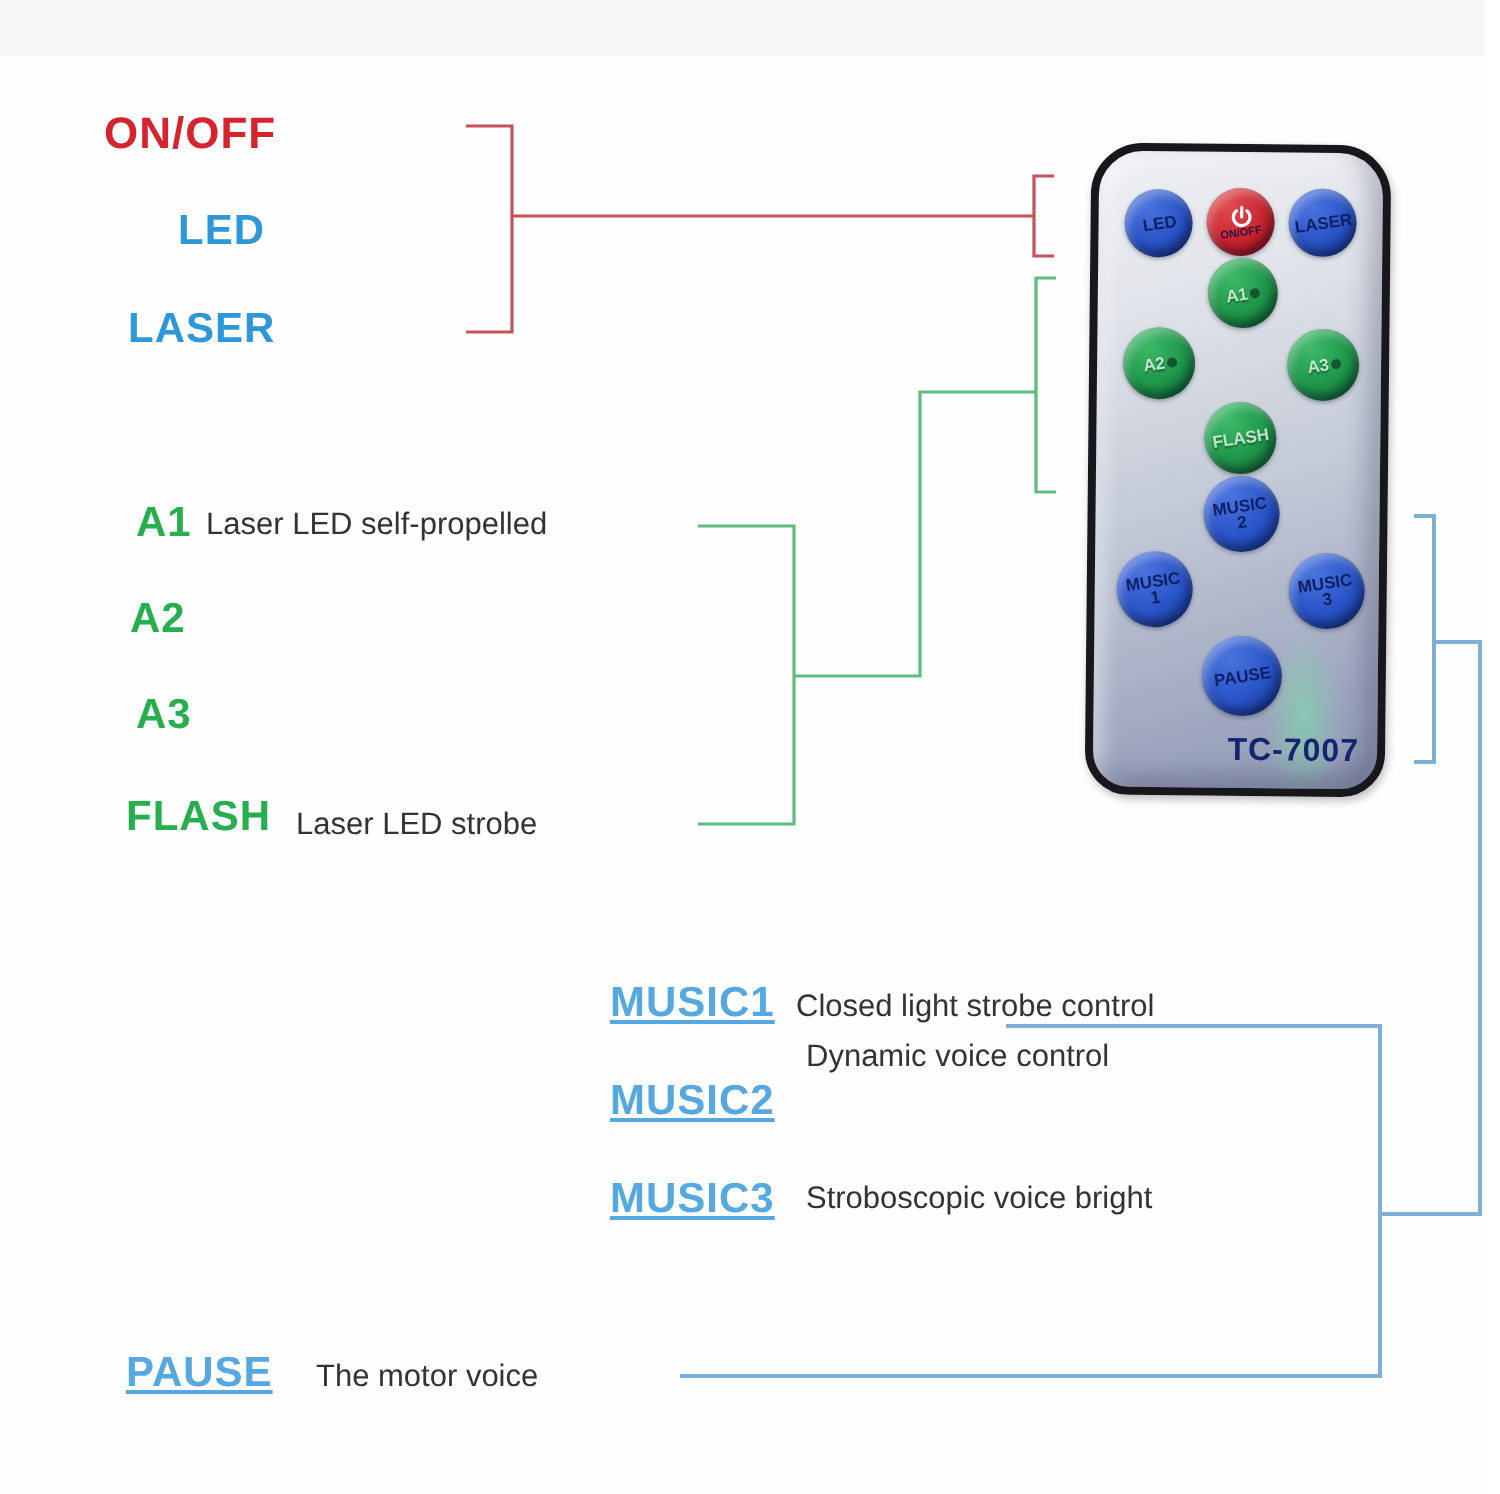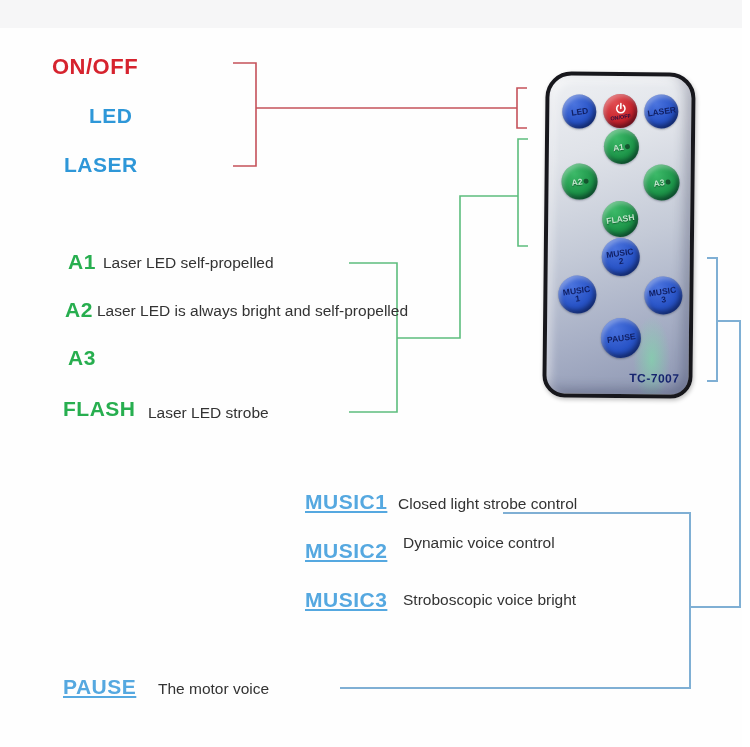--- a/index.html
+++ b/index.html
@@ -35,21 +35,21 @@
     display:flex;align-items:center;justify-content:center;flex-direction:column;
     font-weight:bold;text-align:center;
     box-shadow: inset 2px 3px 4px rgba(255,255,255,.35), inset -2px -3px 5px rgba(0,0,20,.45), 0 1px 2px rgba(20,25,50,.35);
   }
   .btn .rot{transform:rotate(-9deg);line-height:8px;font-size:8.5px;}
   .btn.blue{background:radial-gradient(circle at 35% 28%,#4a73de 0%,var(--btn-blue) 55%,#173a96 100%);color:#101f63;}
   .btn.green{background:radial-gradient(circle at 35% 28%,#3cb968 0%,var(--btn-green) 55%,#0f6e33 100%);color:rgba(230,250,235,.82);text-shadow:0 1px 1px rgba(0,40,15,.5);}
   .btn.red{background:radial-gradient(circle at 35% 28%,#e04a4e 0%,var(--btn-red) 55%,#991318 100%);color:#fff;}
   .btn.adot .rot::after{content:"";display:inline-block;width:5px;height:5px;border-radius:50%;background:rgba(8,25,18,.55);margin-left:1px;vertical-align:middle;}
   .btn.red .sub{font-size:5.5px;color:#2a1040;font-weight:bold;transform:rotate(-9deg);margin-top:-1px;}
-  .model{position:absolute;right:9px;bottom:9px;font-size:12px;font-weight:bold;color:#15246e;letter-spacing:.5px;}
+  .model{position:absolute;right:9px;bottom:9px;font-size:16px;font-weight:bold;color:#15246e;letter-spacing:.5px;}
 </style>
 </head>
 <body>
 
 <div class="canvas">
   <div class="topband"></div>
 
   <svg class="wires" width="750" height="747" viewBox="0 0 750 747">
     <path class="wire-red" d="M233 63 L256 63 L256 166 L233 166"></path>
     <path class="wire-red" d="M256 108 L517 108"></path>
@@ -65,32 +65,31 @@
   </svg>
 
   <div class="lbl red" style="left:52px;top:54px">ON/OFF</div>
   <div class="lbl blue" style="left:89px;top:104px">LED</div>
   <div class="lbl blue" style="left:64px;top:153px">LASER</div>
 
   <div class="lbl green" style="left:68px;top:250px">A1</div>
   <div class="desc" style="left:103px;top:254px">Laser LED self-propelled</div>
 
   <div class="lbl green" style="left:65px;top:298px">A2</div>
-  <div class="desc" style="left:97px;top:302px">Laser LED is always bright and self-propelled</div>
 
   <div class="lbl green" style="left:68px;top:346px">A3</div>
 
   <div class="lbl green" style="left:63px;top:397px">FLASH</div>
   <div class="desc" style="left:148px;top:404px">Laser LED strobe</div>
 
   <div class="lbl ltblue" style="left:305px;top:490px">MUSIC1</div>
   <div class="desc" style="left:398px;top:495px">Closed light strobe control</div>
 
   <div class="lbl ltblue" style="left:305px;top:539px">MUSIC2</div>
-  <div class="desc" style="left:403px;top:534px">Dynamic voice control</div>
+  <div class="desc" style="left:403px;top:520px">Dynamic voice control</div>
 
   <div class="lbl ltblue" style="left:305px;top:588px">MUSIC3</div>
   <div class="desc" style="left:403px;top:591px">Stroboscopic voice bright</div>
 
   <div class="lbl ltblue" style="left:63px;top:675px">PAUSE</div>
   <div class="desc" style="left:158px;top:680px">The motor voice</div>
 
   <div class="remote">
     <div class="btn blue" style="left:13px;top:19px;width:34px;height:34px">
         <span class="rot">LED</span>

